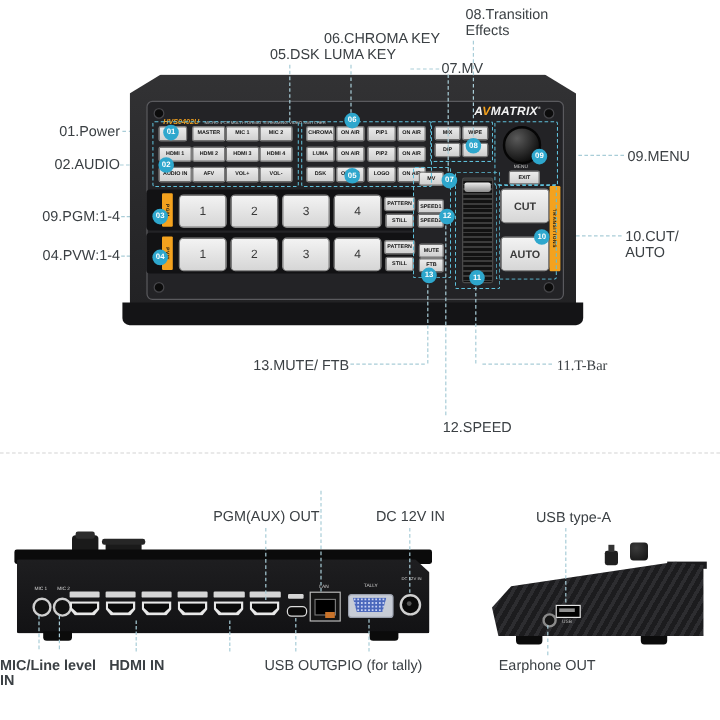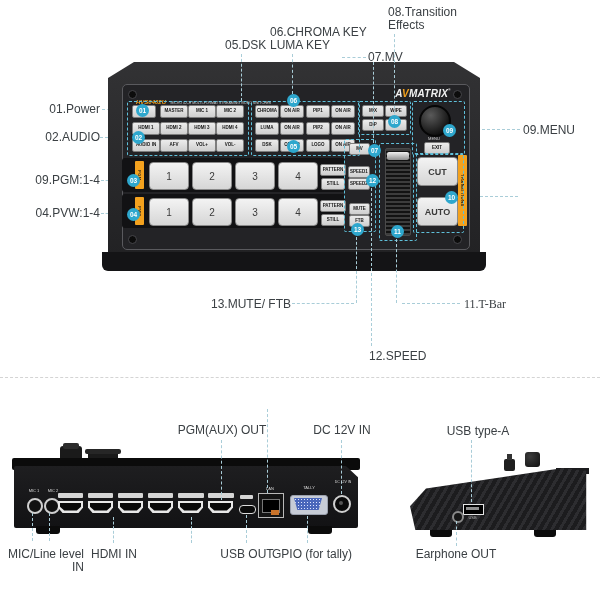--- a/index.html
+++ b/index.html
@@ -153,20 +153,21 @@
   <div class="lbl" style="left:270px;top:26px;">
     <div>06.CHROMA KEY</div>
     <div>LUMA KEY</div>
   </div>
   <div class="lbl" style="left:368px;top:51px;">07.MV</div>
   <div class="lbl" style="left:388px;top:6px;">
     <div>08.Transition</div>
     <div>Effects</div>
   </div>
   <div class="lbl" style="left:523px;top:124px;">09.MENU</div>
+  <div class="lbl" style="left:521px;top:191px;">10.CUT/ AUTO</div>
   <div class="lbl" style="left:464px;top:298px;font-family:Liberation Serif, serif;">11.T-Bar</div>
   <div class="lbl" style="left:345px;top:350px;margin-left:24px;">12.SPEED</div>
   <div class="lbl" style="left:199px;top:298px;width:92px;text-align:right;">13.MUTE/ FTB</div>
 
   <div class="hline" style="left:102px;top:109px;width:35px;"></div>
   <div class="hline" style="left:100px;top:137px;width:33px;"></div>
   <div class="hline" style="left:101px;top:180px;width:26px;"></div>
   <div class="hline" style="left:101px;top:213px;width:26px;"></div>
   <div class="vline" style="left:241px;top:54px;height:47px;z-index:25;"></div>
   <div class="vline" style="left:292px;top:54px;height:40px;z-index:25;"></div>
@@ -245,22 +246,22 @@
   <div class="vline" style="left:267px;top:409px;height:84px;z-index:9;"></div>
   <div class="vline" style="left:221px;top:440px;height:60px;z-index:9;"></div>
   <div class="vline" style="left:341px;top:440px;height:54px;z-index:9;"></div>
 
   <div class="vline" style="left:32px;top:513px;height:28px;z-index:9;"></div>
   <div class="vline" style="left:49px;top:513px;height:28px;z-index:9;"></div>
   <div class="vline" style="left:113px;top:517px;height:26px;z-index:9;"></div>
   <div class="vline" style="left:191px;top:517px;height:26px;z-index:9;"></div>
   <div class="vline" style="left:246px;top:515px;height:28px;z-index:9;"></div>
   <div class="vline" style="left:307px;top:516px;height:27px;z-index:9;"></div>
-  <div class="lbl" style="left:0;top:548px;width:84px;text-align:right;">MIC/Line level IN</div>
-  <div class="lbl" style="left:78px;top:548px;width:72px;text-align:center;">HDMI IN</div>
+  <div class="lbl" style="left:0;top:548px;width:84px;text-align:left;font-weight:bold;">MIC/Line level IN</div>
+  <div class="lbl" style="left:78px;top:548px;width:72px;text-align:center;font-weight:bold;">HDMI IN</div>
   <div class="lbl" style="left:214px;top:548px;width:66px;text-align:center;">USB OUT</div>
   <div class="lbl" style="left:262px;top:548px;width:100px;text-align:center;">GPIO (for tally)</div>
 
   <div class="abs" style="left:410px;top:464px;width:178px;height:68px;
               background:repeating-linear-gradient(120deg,#2d2d30 0 3px,#1c1c1e 3px 7px);
               clip-path:polygon(0% 62%,9% 36%,86% 6%,99% 10%,99% 97%,3% 97%);z-index:4;"></div>
   <div class="abs" style="left:504px;top:459px;width:11px;height:12px;background:#1f1f1f;border-radius:2px;z-index:2;"></div>
   <div class="abs" style="left:507px;top:454px;width:5px;height:6px;background:#333;z-index:2;"></div>
   <div class="abs" style="left:525px;top:452px;width:15px;height:15px;background:radial-gradient(circle at 35% 30%,#3c3c3c,#101010);border-radius:3px;z-index:2;"></div>
   <div class="abs" style="left:556px;top:468px;width:33px;height:6px;background:#1b1b1d;z-index:2;"></div>

